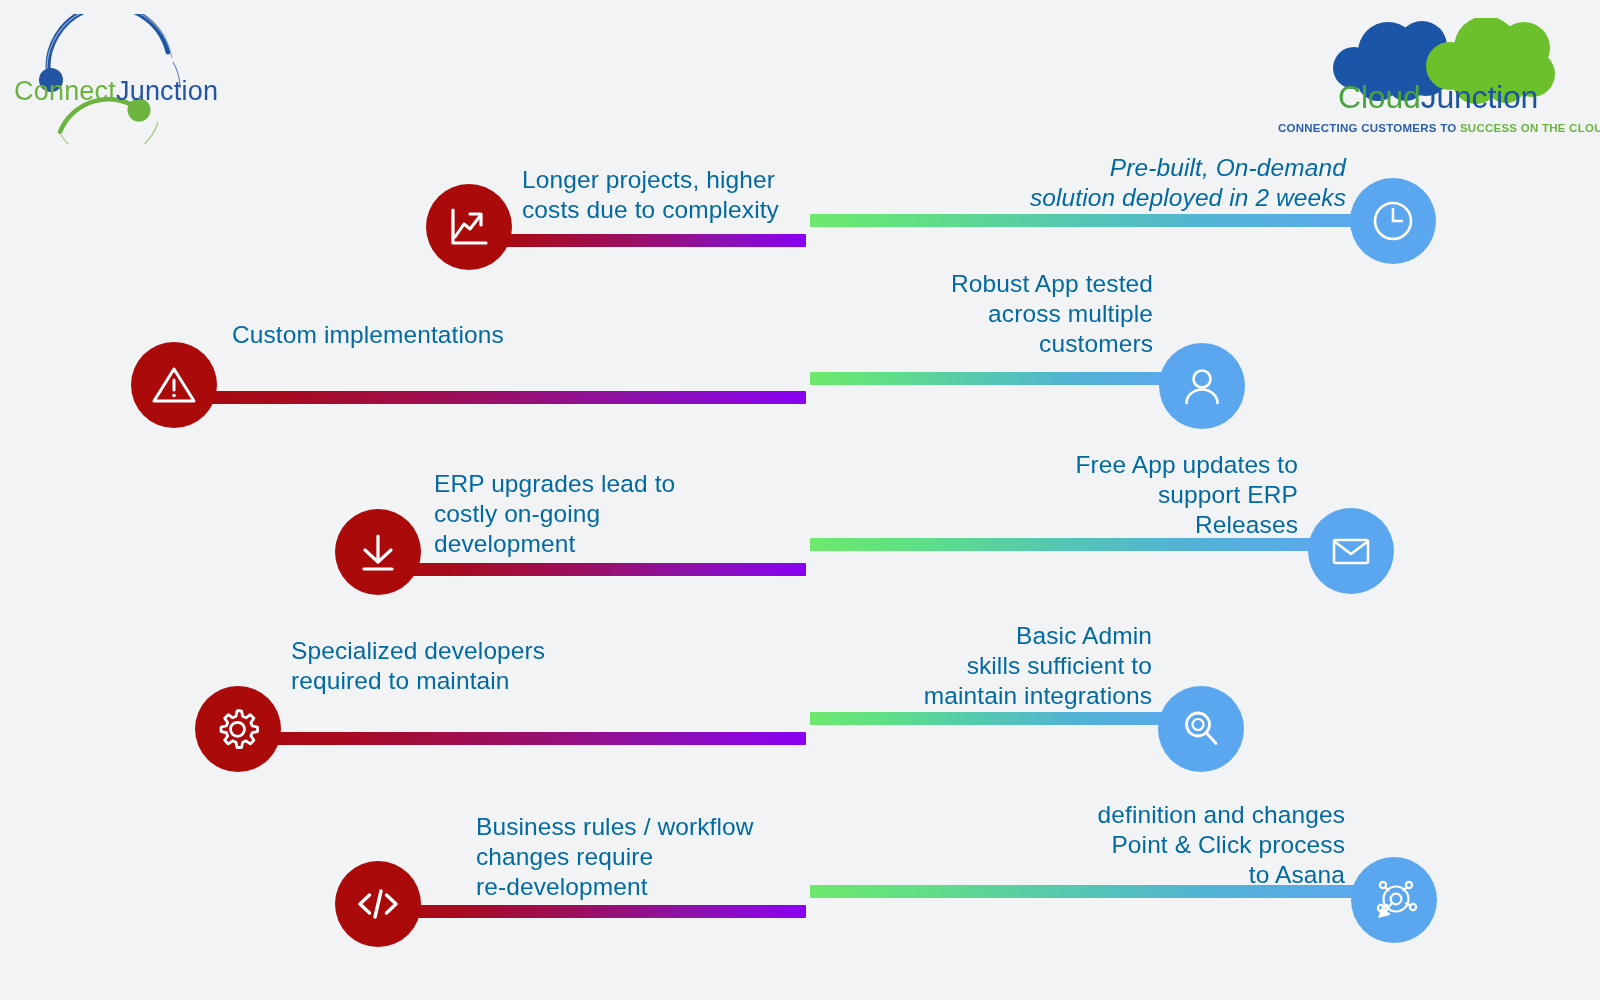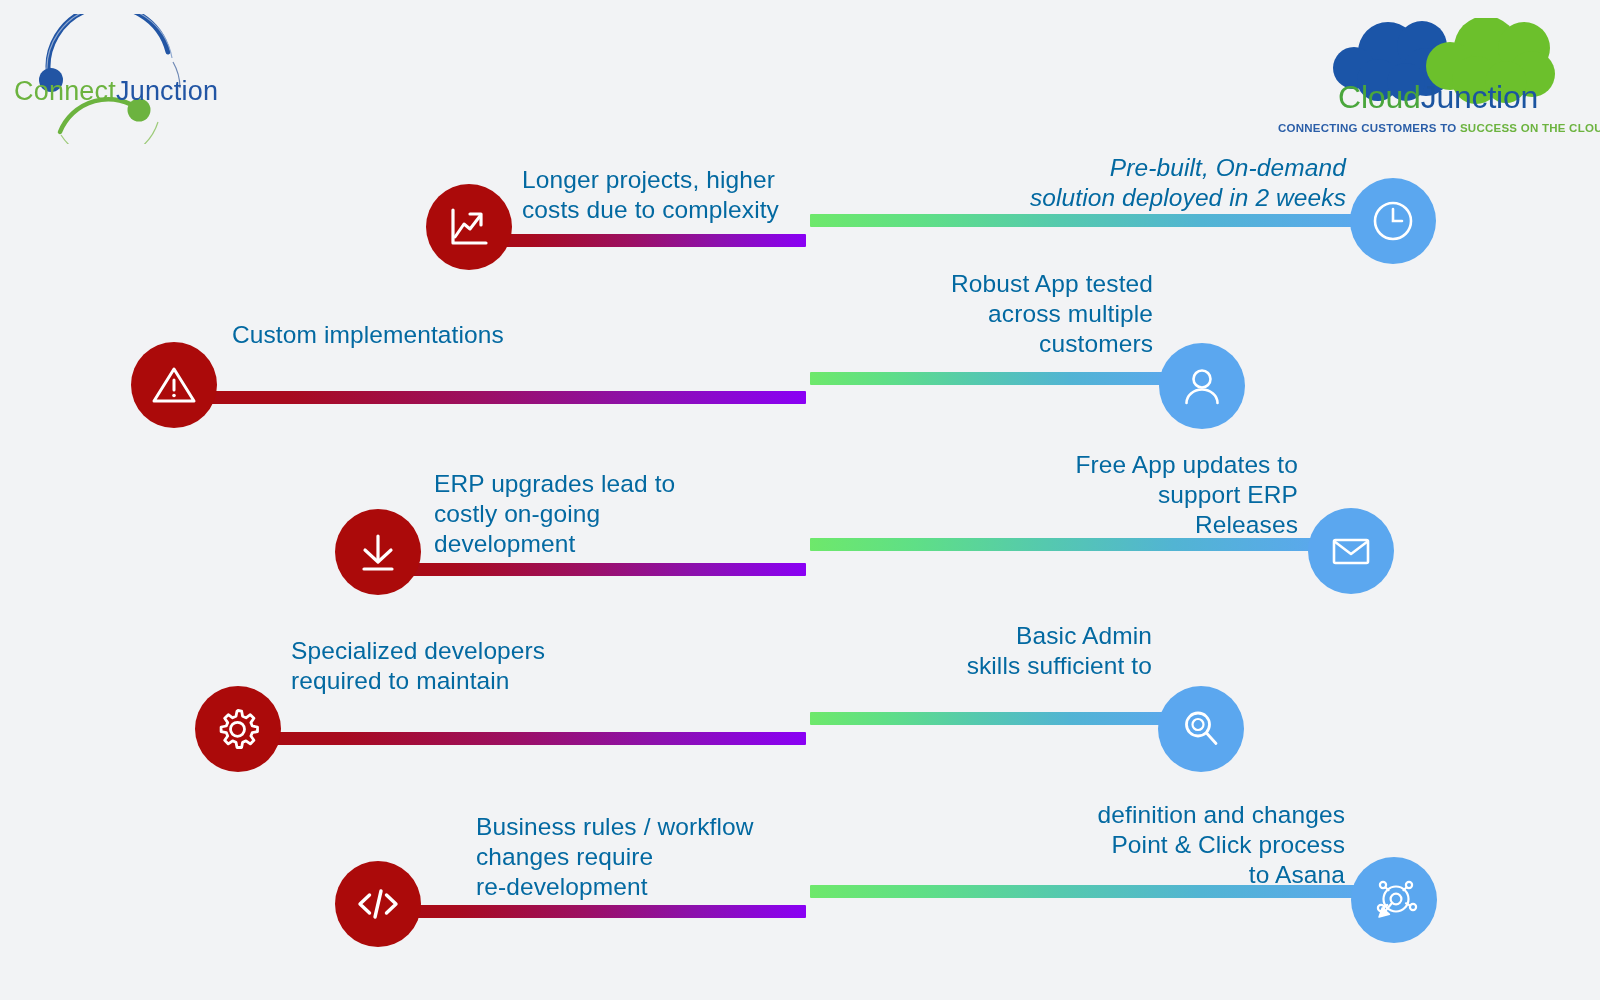--- a/index.html
+++ b/index.html
@@ -261,20 +261,21 @@
     <div class="node node-right" style="left:1158px; top:686px;">
       <svg width="48" height="48" viewBox="0 0 48 48" fill="none" stroke="#ffffff" stroke-width="2.8" stroke-linecap="round">
         <circle cx="21" cy="19.5" r="11.5"></circle>
         <circle cx="21" cy="19.5" r="5.5" stroke-width="2.2"></circle>
         <path d="M29.5 28 L39 38.5"></path>
       </svg>
     </div>
     <div class="caption cap-right" style="left:840px; top:621px; width:312px;">
       <div>Basic Admin</div>
       <div>skills sufficient to</div>
+      <div>maintain integrations</div>
     </div>
   </div>
 
   <div class="row">
     <div class="bar bar-left" style="left:378px; top:905px; width:428px;"></div>
     <div class="node node-left" style="left:335px; top:861px;">
       <svg width="50" height="50" viewBox="0 0 50 50" fill="none" stroke="#ffffff" stroke-width="3.4" stroke-linecap="round" stroke-linejoin="round">
         <path d="M16.5 16 L7 25 L16.5 34"></path>
         <path d="M33.5 16 L43 25 L33.5 34"></path>
         <path d="M28 12 L22 38"></path>

